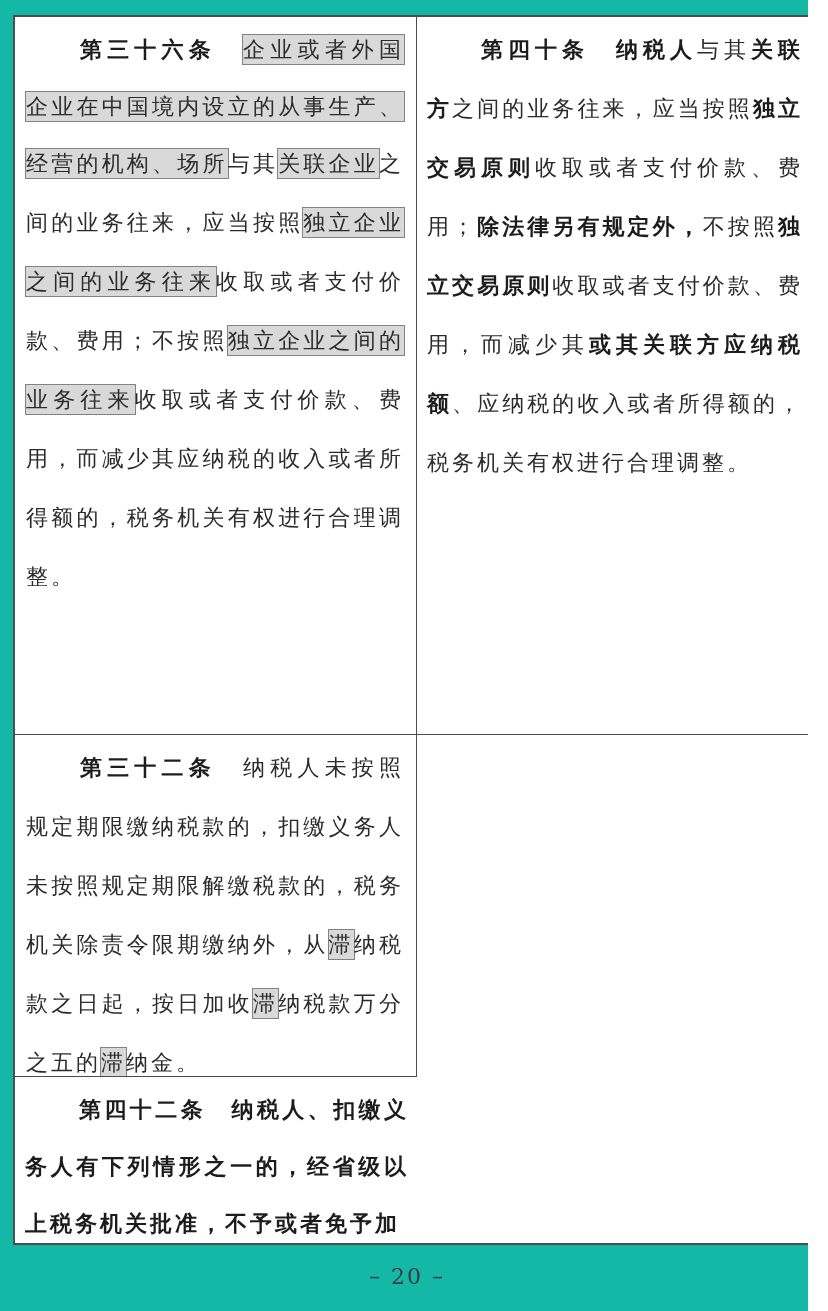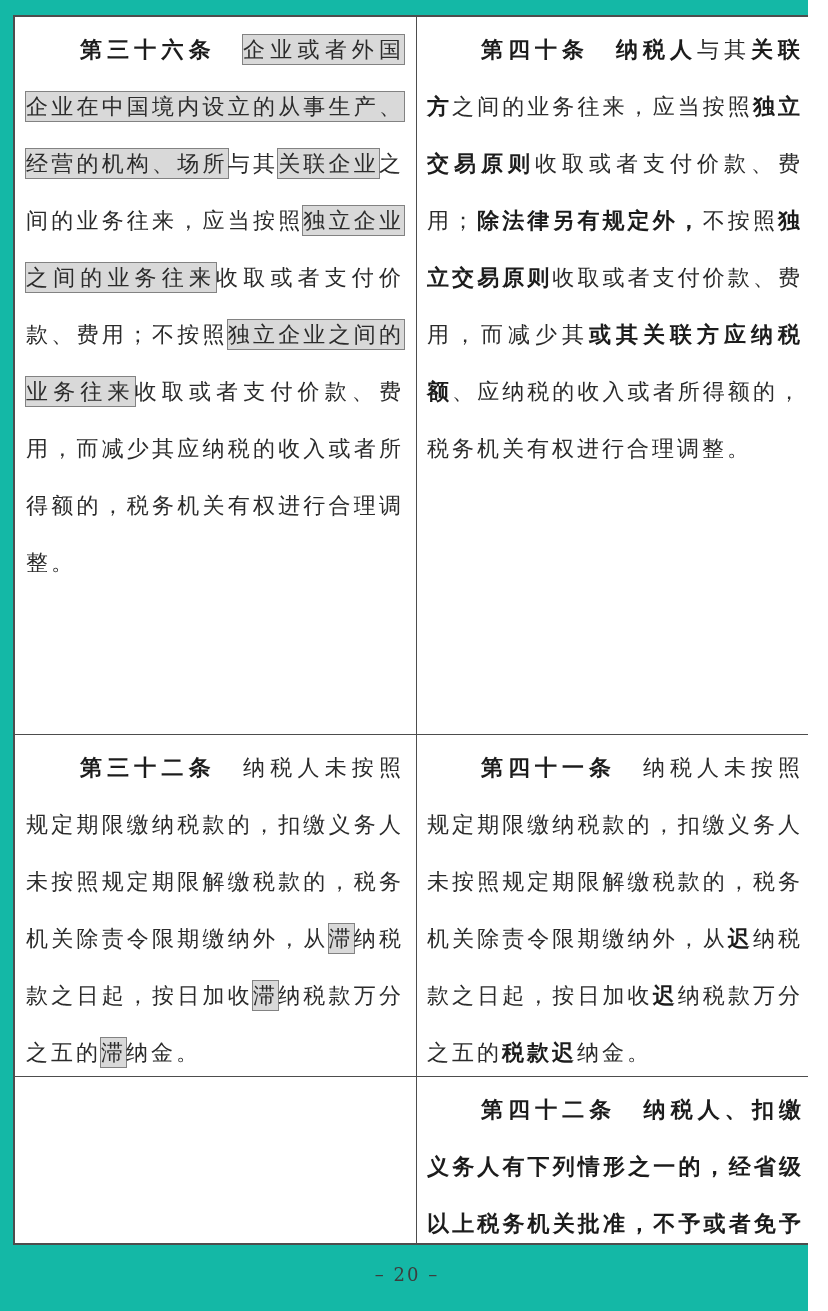--- a/index.html
+++ b/index.html
@@ -42,62 +42,59 @@
   .cell p {
     margin: 0;
     font-size: 22px;
     line-height: 57px;
     letter-spacing: 3px;
     text-indent: 54px;
     text-align: justify;
     text-justify: inter-character;
     color: #2b2b2b;
   }
-  .run-n { font-family: Liberation Serif, serif; }
+  .run-n { font-family: Liberation Mono, monospace; }
   .run-b {
     font-family: "DejaVu Sans", "Liberation Sans", sans-serif;
     font-weight: 700;
     color: #1c1c1c;
   }
   .run-h {
     background: #d9d9d9;
     border: 1px solid #828282;
     margin: 0 -1px;
     padding: 2px 0;
     box-decoration-break: clone;
     -webkit-box-decoration-break: clone;
   }
   .page-footer {
     position: absolute;
     left: 0;
     top: 1264px;
     width: 814px;
     text-align: center;
-    font-size: 18px;
+    font-size: 22px;
     letter-spacing: 2px;
     color: #3d3d3d;
     font-family: "DejaVu Serif", "Liberation Serif", serif;
   }
 </style>
 </head>
 <body>
 
 <div class="page">
   <div class="doc-table">
     <div class="cell col-l row-1">
         <p><span class="run-b">第三十六条　</span><span class="run-h">企业或者外国企业在中国境内设立的从事生产、经营的机构、场所</span><span class="run-n">与其</span><span class="run-h">关联企业</span><span class="run-n">之间的业务往来，应当按照</span><span class="run-h">独立企业之间的业务往来</span><span class="run-n">收取或者支付价款、费用；不按照</span><span class="run-h">独立企业之间的业务往来</span><span class="run-n">收取或者支付价款、费用，而减少其应纳税的收入或者所得额的，税务机关有权进行合理调整。</span></p>
       </div>
     <div class="cell col-r row-1">
         <p><span class="run-b">第四十条　纳税人</span><span class="run-n">与其</span><span class="run-b">关联方</span><span class="run-n">之间的业务往来，应当按照</span><span class="run-b">独立交易原则</span><span class="run-n">收取或者支付价款、费用；</span><span class="run-b">除法律另有规定外，</span><span class="run-n">不按照</span><span class="run-b">独立交易原则</span><span class="run-n">收取或者支付价款、费用，而减少其</span><span class="run-b">或其关联方应纳税额</span><span class="run-n">、应纳税的收入或者所得额的，税务机关有权进行合理调整。</span></p>
       </div>
     <div class="cell col-l row-2">
         <p><span class="run-b">第三十二条　</span><span class="run-n">纳税人未按照规定期限缴纳税款的，扣缴义务人未按照规定期限解缴税款的，税务机关除责令限期缴纳外，从</span><span class="run-h">滞</span><span class="run-n">纳税款之日起，按日加收</span><span class="run-h">滞</span><span class="run-n">纳税款万分之五的</span><span class="run-h">滞</span><span class="run-n">纳金。</span></p>
       </div>
-    <div class="cell col-r row-2">
-        <p><span class="run-b">第四十一条　</span><span class="run-n">纳税人未按照规定期限缴纳税款的，扣缴义务人未按照规定期限解缴税款的，税务机关除责令限期缴纳外，从</span><span class="run-b">迟</span><span class="run-n">纳税款之日起，按日加收</span><span class="run-b">迟</span><span class="run-n">纳税款万分之五的</span><span class="run-b">税款迟</span><span class="run-n">纳金。</span></p>
-      </div>
     <div class="cell col-l row-3"></div>
     <div class="cell col-r row-3">
         <p><span class="run-b">第四十二条　纳税人、扣缴义务人有下列情形之一的，经省级以上税务机关批准，不予或者免予加</span></p>
       </div>
   </div>
   <div class="page-footer">– 20 –</div>
 </div>
 
 </body></html>

